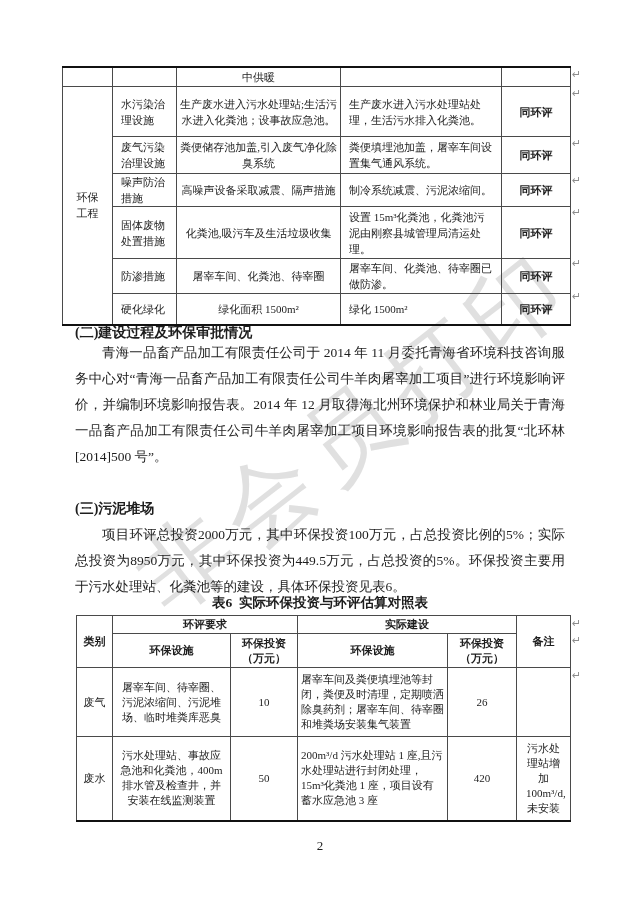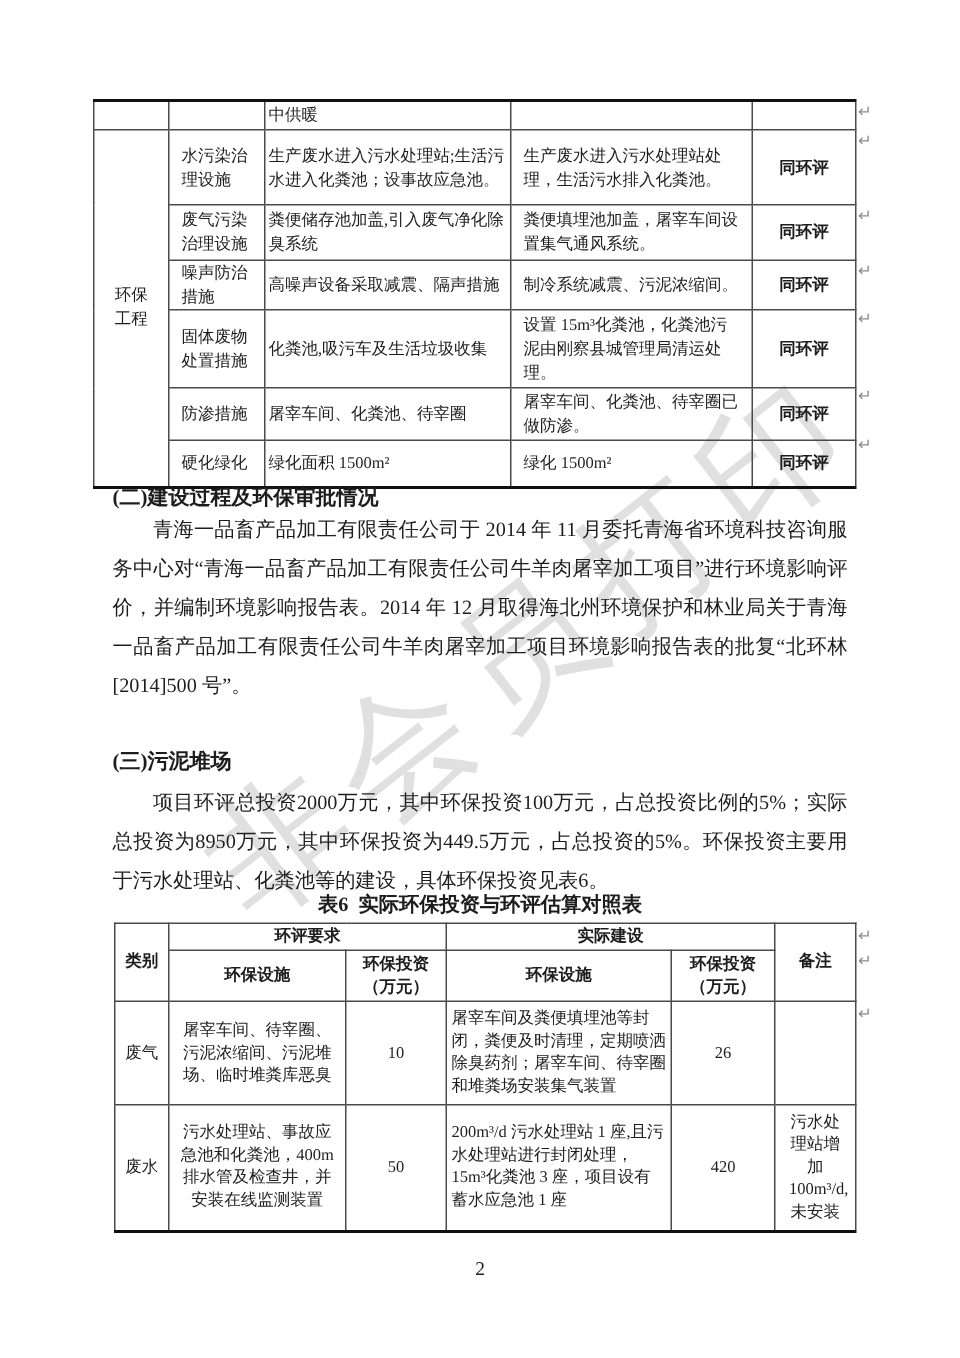--- a/index.html
+++ b/index.html
@@ -12,21 +12,21 @@
   
   table{border-collapse:collapse;table-layout:fixed;z-index:1;position:absolute;background:transparent;}
   td{border:1px solid #4a4a4a;vertical-align:middle;overflow:hidden;background:transparent;}
   .t1{left:62px;top:66px;width:508px;font-size:11px;line-height:16px;}
   .t1{border-top:2px solid #111;border-bottom:2px solid #111;}
   .t6{left:76px;top:615px;width:494px;font-size:11px;line-height:15px;}
   .t6{border-bottom:2px solid #111;}
   .cC{text-align:center;}
   .t1 .c1{padding:0 11px;text-align:center;}
   .t1 .c2{padding:0 8px;margin-top:12px;}
-  .t1 .c3{padding:1px 2px;text-align:left;}
+  .t1 .c3{padding:1px 2px;text-align:center;}
   .t1 .c4{padding:1px 8px;text-align:left;}
   .t1 .c5{padding:0 2px;text-align:center;font-weight:bold;}
   .t6 .k1{padding:0 2px;text-align:center;}
   .t6 .k2{padding:0 4px;text-align:center;}
   .t6 .k3{padding:0 7px;text-align:center;}
   .t6 .k4{padding:1px 3px;text-align:left;}
   .t6 .k5{padding:0 2px;text-align:center;}
   .t6 .k6{padding:0 9px;text-align:center;}
   .t6 .hd{font-weight:bold;text-align:center;}
   
@@ -146,21 +146,21 @@
       <td class="k2">屠宰车间、待宰圈、污泥浓缩间、污泥堆场、临时堆粪库恶臭</td>
       <td class="k3">10</td>
       <td class="k4">屠宰车间及粪便填埋池等封闭，粪便及时清理，定期喷洒除臭药剂；屠宰车间、待宰圈和堆粪场安装集气装置</td>
       <td class="k5">26</td>
       <td class="k6"></td>
     </tr>
     <tr style="height:84px">
       <td class="k1">废水</td>
       <td class="k2">污水处理站、事故应急池和化粪池，400m排水管及检查井，并安装在线监测装置</td>
       <td class="k3">50</td>
-      <td class="k4">200m³/d 污水处理站 1 座,且污水处理站进行封闭处理，15m³化粪池 3 座，项目设有蓄水应急池 1 座</td>
+      <td class="k4">200m³/d 污水处理站 1 座,且污水处理站进行封闭处理，15m³化粪池 1 座，项目设有蓄水应急池 3 座</td>
       <td class="k5">420</td>
       <td class="k6">污水处理站增加100m³/d,未安装</td>
     </tr>
   </tbody>
     </table>
 
   <span class="mark" style="top:618px">↵</span>
   <span class="mark" style="top:635px">↵</span>
   <span class="mark" style="top:670px">↵</span>
 

